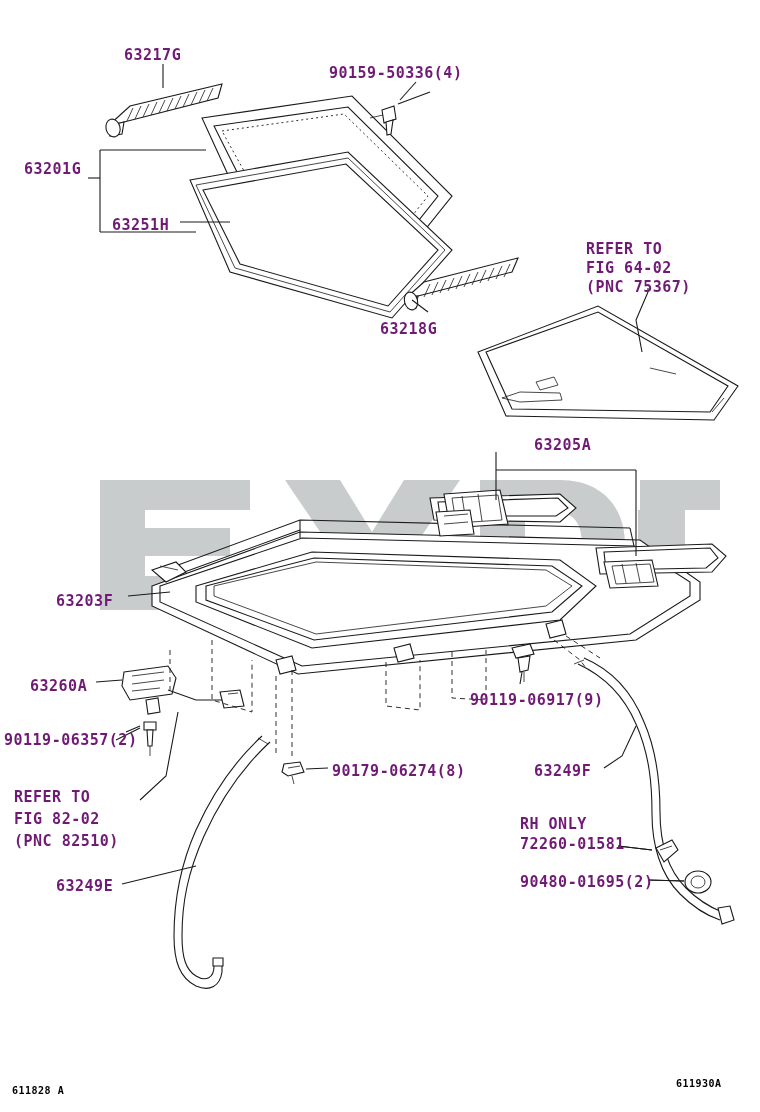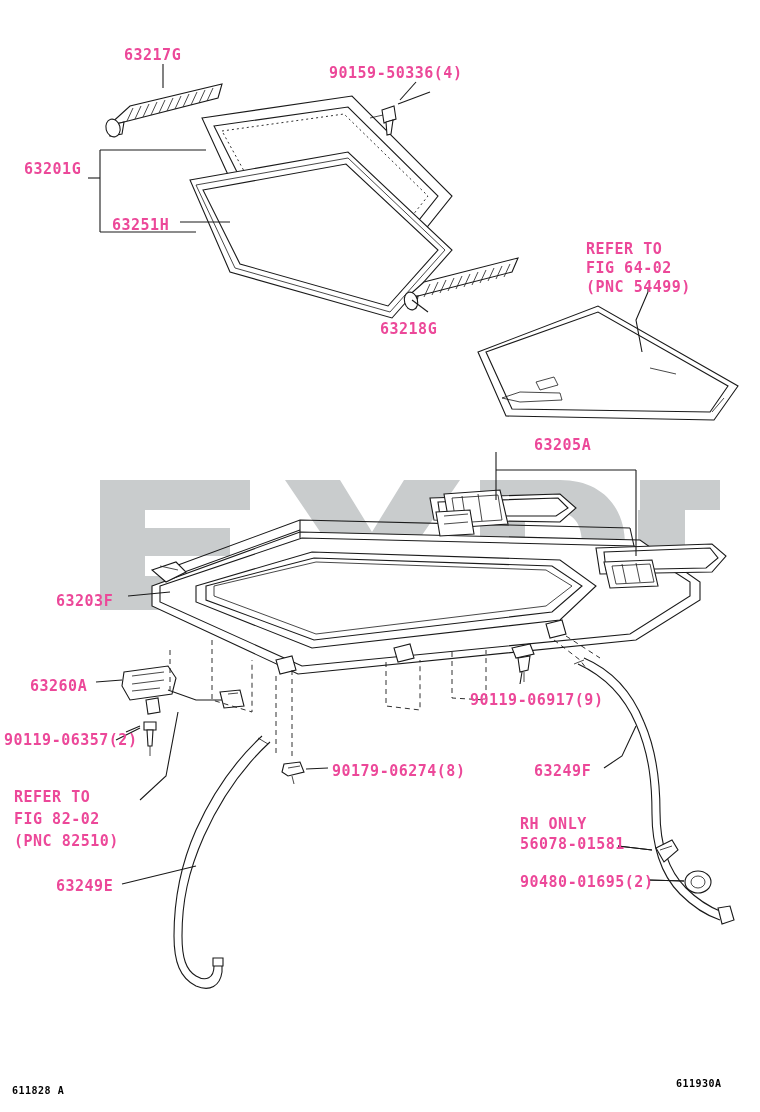--- a/index.html
+++ b/index.html
@@ -13,21 +13,21 @@
     height: 1112px;
     background: #ffffff;
     overflow: hidden;
     font-family: "DejaVu Sans Mono", monospace;
   }
   .label {
     position: absolute;
     font-family: "DejaVu Sans Mono", monospace;
     font-size: 15px;
     font-weight: 700;
-    color: #ec4899;
+    color: #701a75;
     letter-spacing: 0.5px;
     white-space: pre;
     line-height: 19px;
   }
   .footer-label {
     position: absolute;
     font-family: "DejaVu Sans Mono", monospace;
     font-size: 10px;
     font-weight: 700;
     color: #000000;
@@ -287,33 +287,33 @@
       <path d="M648 880 L684 881"></path>
     </g>
   </svg>
 
   <div class="label" style="left:124px; top:46px;">63217G</div>
   <div class="label" style="left:329px; top:64px;">90159-50336(4)</div>
   <div class="label" style="left:24px;  top:160px;">63201G</div>
   <div class="label" style="left:112px; top:216px;">63251H</div>
   <div class="label" style="left:586px; top:240px;">REFER TO</div>
   <div class="label" style="left:586px; top:259px;">FIG 64-02</div>
-  <div class="label" style="left:586px; top:278px;">(PNC 54499)</div>
+  <div class="label" style="left:586px; top:278px;">(PNC 75367)</div>
   <div class="label" style="left:380px; top:320px;">63218G</div>
   <div class="label" style="left:534px; top:436px;">63205A</div>
   <div class="label" style="left:56px;  top:592px;">63203F</div>
   <div class="label" style="left:30px;  top:677px;">63260A</div>
   <div class="label" style="left:470px; top:691px;">90119-06917(9)</div>
   <div class="label" style="left:4px;   top:731px;">90119-06357(2)</div>
   <div class="label" style="left:332px; top:762px;">90179-06274(8)</div>
   <div class="label" style="left:534px; top:762px;">63249F</div>
   <div class="label" style="left:14px;  top:788px;">REFER TO</div>
   <div class="label" style="left:14px;  top:810px;">FIG 82-02</div>
   <div class="label" style="left:14px;  top:832px;">(PNC 82510)</div>
   <div class="label" style="left:520px; top:815px;">RH ONLY</div>
-  <div class="label" style="left:520px; top:835px;">56078-01581</div>
+  <div class="label" style="left:520px; top:835px;">72260-01581</div>
   <div class="label" style="left:520px; top:873px;">90480-01695(2)</div>
   <div class="label" style="left:56px;  top:877px;">63249E</div>
 
   <div class="footer-label" style="left:12px;  top:1085px;">611828  A</div>
   <div class="footer-label" style="left:676px; top:1078px;">611930A</div>
 
 </div>
 
 </body></html>

